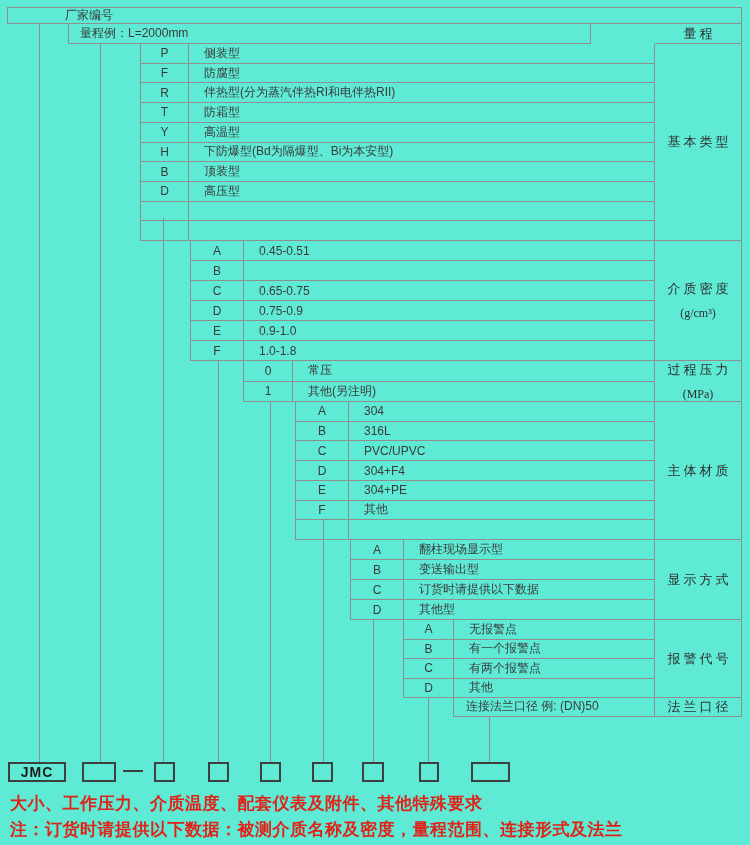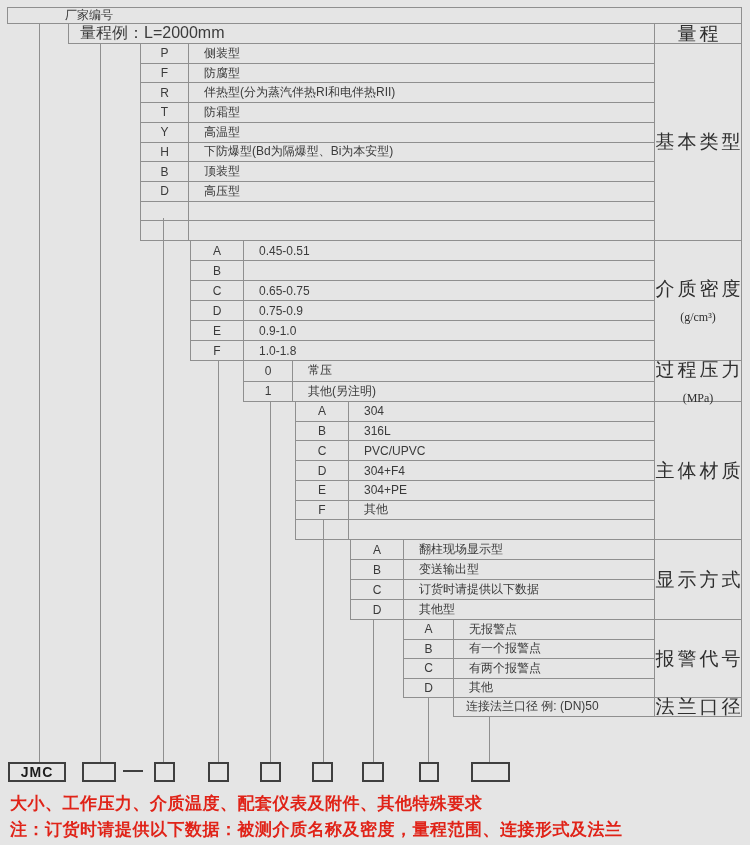--- a/index.html
+++ b/index.html
@@ -1,35 +1,35 @@
 <!DOCTYPE html>
 <html><head>
 <meta charset="utf-8">
 <style>
   :root{ --line:#8f8f8f; --txt:#3b3b3b; --boxb:#3f3f3f; }
   *{box-sizing:border-box;margin:0;padding:0}
   body{background:#f8f7f4;font-family:"Liberation Sans","DejaVu Sans",sans-serif;}
-  #root{position:relative;width:750px;height:845px;background:#e5e5e5;color:var(--txt);overflow:hidden}
+  #root{position:relative;width:750px;height:845px;background:#5eead4;color:var(--txt);overflow:hidden}
   .abs{position:absolute}
   .factory{left:7px;top:7px;width:735px;height:17px;border:1px solid var(--line);
            font-size:12px;line-height:15px;padding-left:57px}
-  .range{left:68px;top:24px;width:587px;height:20px;border:1px solid var(--line);border-top:none;
-         font-size:16px;line-height:18px;padding-left:11px}
+  .range{left:68px;top:24px;width:523px;height:20px;border:1px solid var(--line);border-top:none;
+         font-size:12px;line-height:18px;padding-left:11px}
   .sec-table{border:1px solid var(--line);border-top:none;display:flex;flex-direction:column;background:transparent}
   .trow{flex:1;display:flex;border-bottom:1px solid var(--line);min-height:0}
   .trow:last-child{border-bottom:none}
   .tcode{flex:none;border-right:1px solid var(--line);display:flex;align-items:center;justify-content:center;
          font-size:12px}
   .tdesc{flex:1;display:flex;align-items:center;padding-left:15px;font-size:12px;white-space:nowrap}
   .flange-row{left:453px;top:698px;width:202px;height:19px;border:1px solid var(--line);border-top:none;
               font-size:12px;line-height:17px;padding-left:12px;white-space:nowrap}
   .labelcell{left:655px;width:87px;border-right:1px solid var(--line);border-bottom:1px solid var(--line);
              display:flex;flex-direction:column;align-items:center;justify-content:center;
              font-family:"Liberation Serif","DejaVu Serif",serif;color:#2f2f2f}
-  .labelcell .l1{font-size:19px;letter-spacing:3px;margin-right:-3px;white-space:nowrap}
+  .labelcell .l1{font-size:13px;letter-spacing:3px;margin-right:-3px;white-space:nowrap}
   .labelcell .l2{font-size:12px;letter-spacing:0;margin-top:8px;white-space:nowrap}
   .vline{width:1px;background:var(--line)}
   .cbox{top:762px;height:20px;border:2px solid var(--boxb);display:flex;align-items:center;justify-content:center;
         font-weight:bold;font-size:14px;color:#1c1c1c;letter-spacing:1px}
   .dash{left:123px;top:770px;width:20px;height:2px;background:var(--boxb)}
   .note{left:10px;top:791px;width:736px;font-size:17px;font-weight:bold;line-height:26px;letter-spacing:.5px}
 </style>
 </head>
 <body>
 

